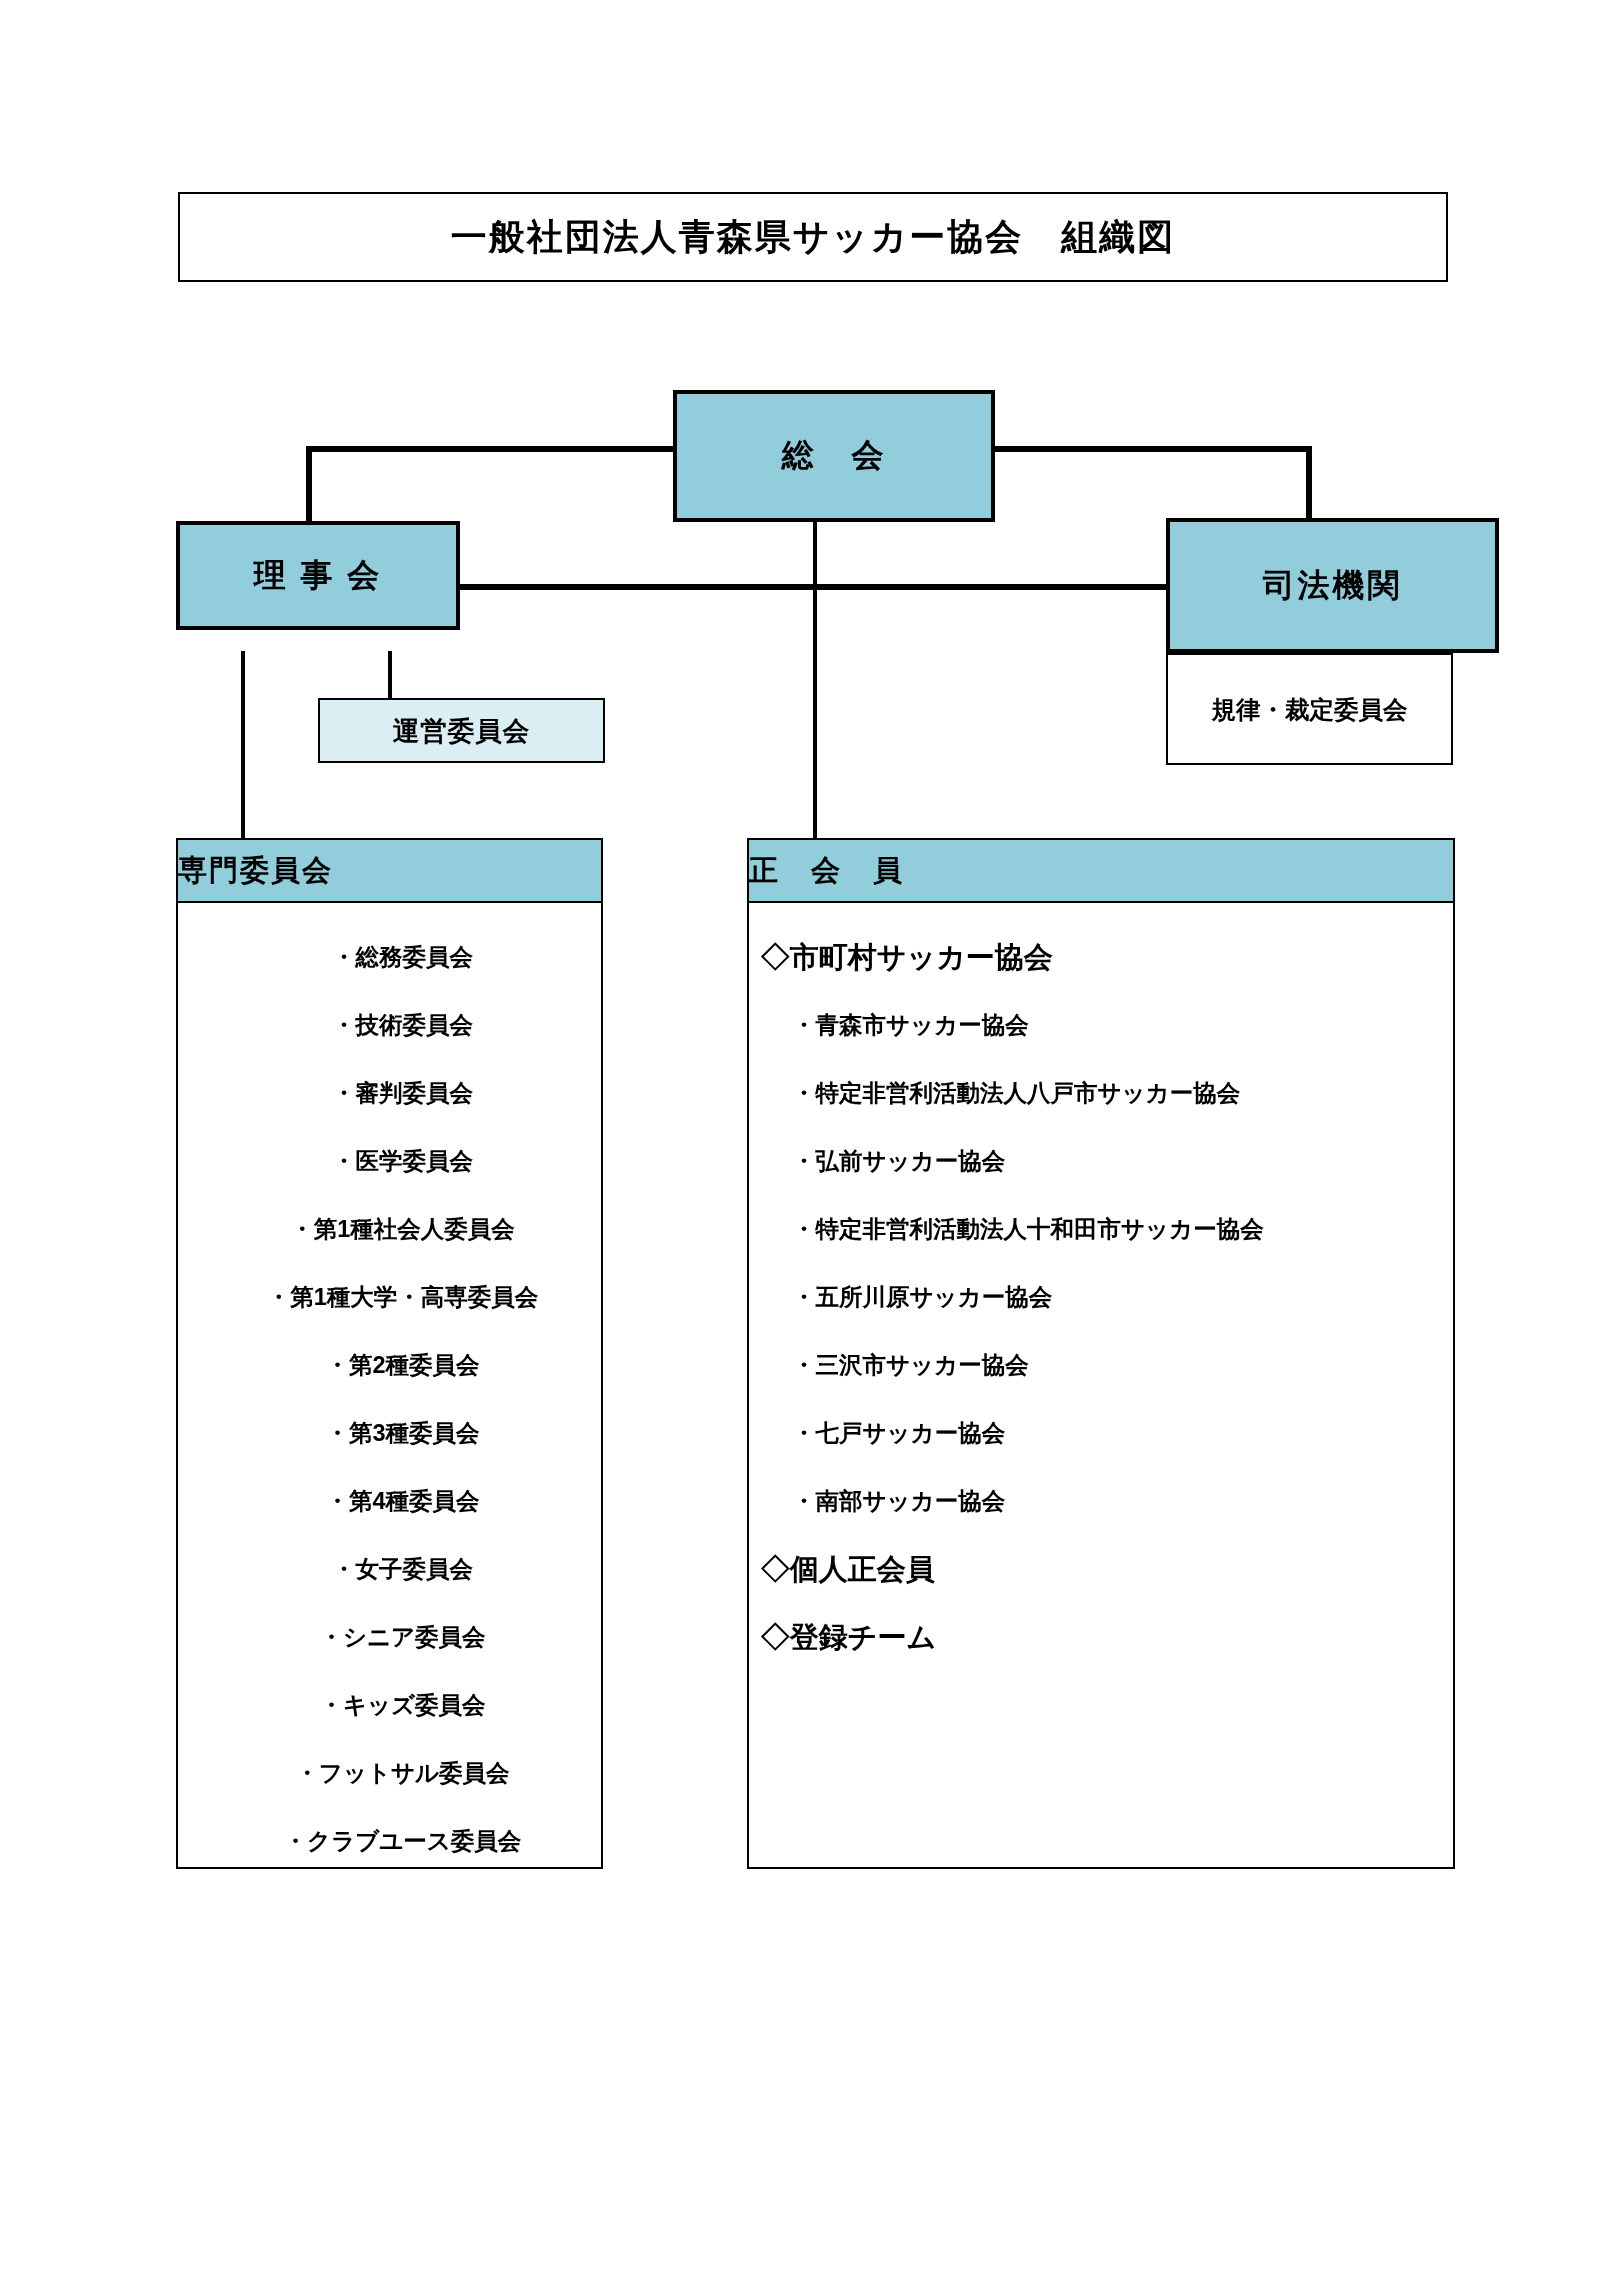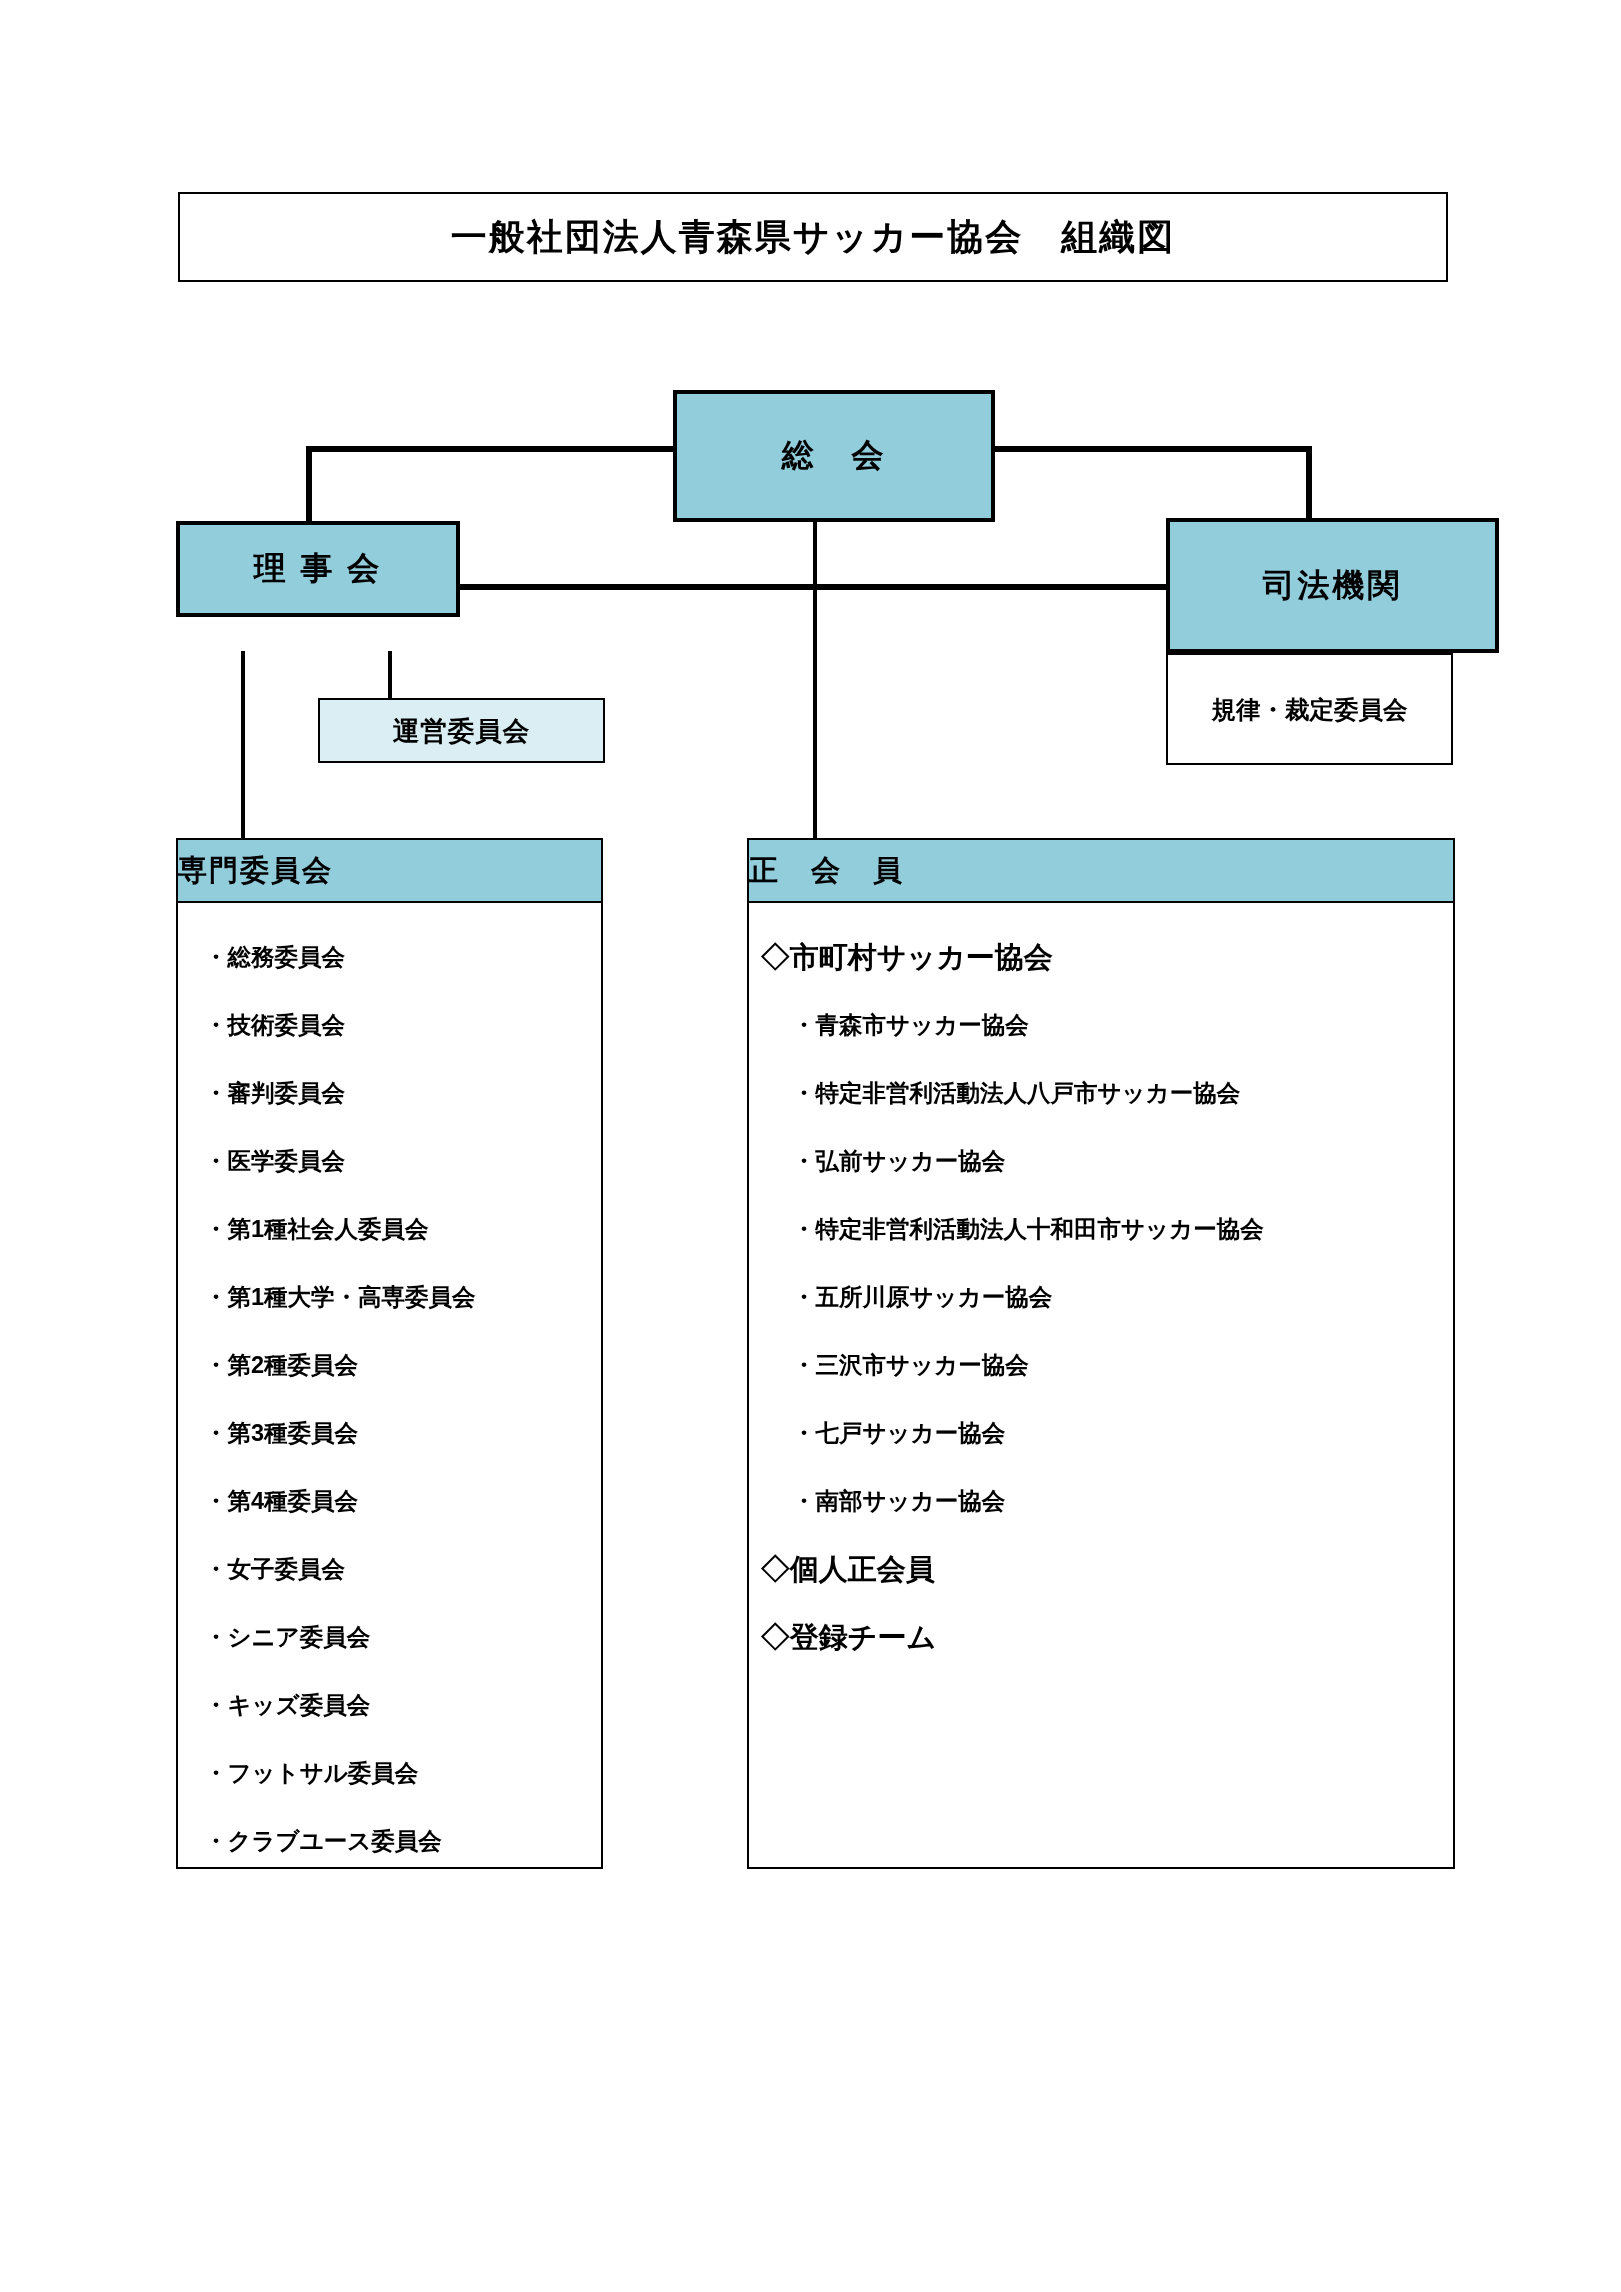--- a/index.html
+++ b/index.html
@@ -61,21 +61,21 @@
   }
   .panel-body{
     padding-top:19.6px;
   }
   .list-item{
     height:68px;
     line-height:68px;
     font-size:23.5px;
     white-space:nowrap;
   }
-  .senmon .list-item{padding-left:26px;}
+  .senmon .list-item{padding-left:26px;text-align:center;}
   .seikaiin .list-item.lvl0{padding-left:11.8px;font-size:29px;}
   .seikaiin .list-item.lvl1{padding-left:43px;font-size:23.5px;}
 
   .hline,.vline{background:var(--line);position:absolute;}
 </style>
 </head>
 <body>
 
 <div class="canvas">
 
@@ -89,21 +89,21 @@
   <div class="vline" style="left:1306px;top:446px;width:5.9px;height:74px;"></div>
   <div class="hline" style="left:459px;top:584px;width:710px;height:5.9px;"></div>
   <div class="vline" style="left:813px;top:519px;width:3.9px;height:320px;"></div>
   <div class="vline" style="left:241px;top:651px;width:3.9px;height:188px;"></div>
   <div class="vline" style="left:388px;top:651px;width:3.9px;height:49px;"></div>
 
   <div class="abs center node" style="left:673px;top:390px;width:322px;height:132px;">
     <span>総　会</span>
   </div>
 
-  <div class="abs center node" style="left:176px;top:521px;width:284px;height:96px;">
+  <div class="abs center node" style="left:176px;top:521px;width:284px;height:109px;">
     <span>理 事 会</span>
   </div>
 
   <div class="abs center node" style="left:1166px;top:518px;width:333px;height:135px;">
     <span>司法機関</span>
   </div>
 
   <div class="abs center subnode" style="left:1166px;top:653px;width:287px;height:112px;">
     <span>規律・裁定委員会</span>
   </div>

